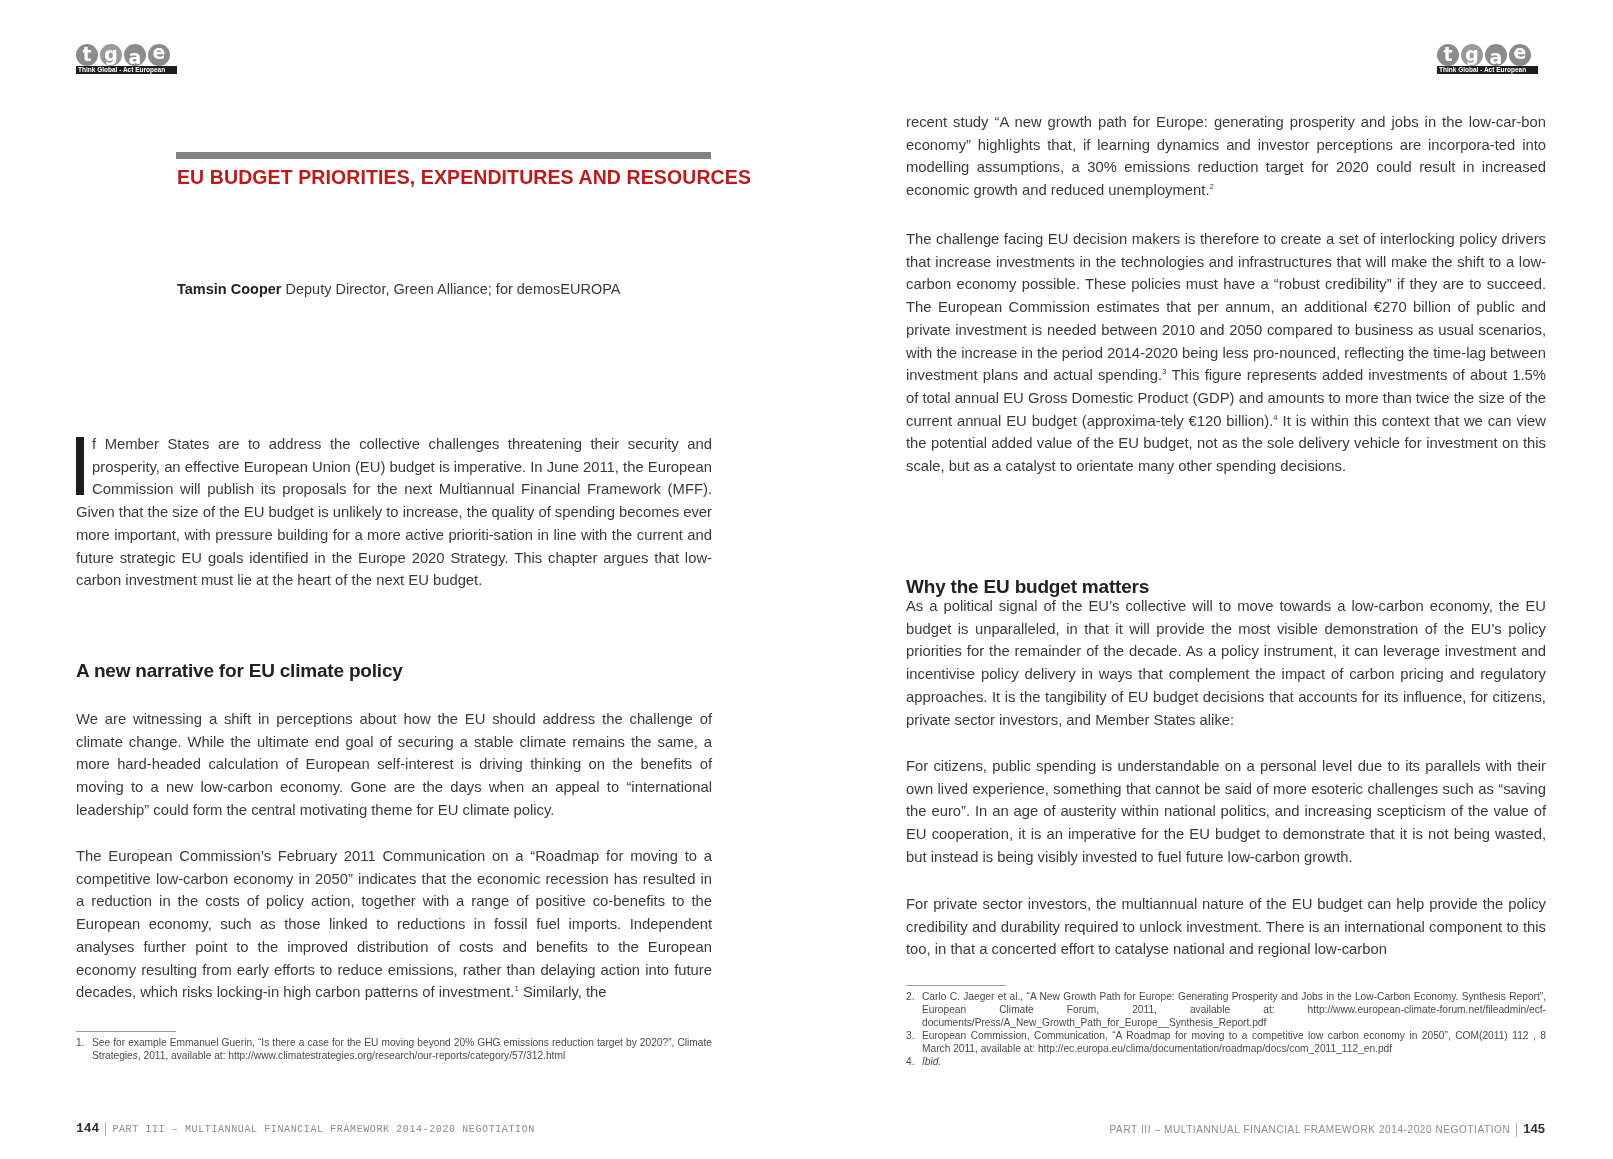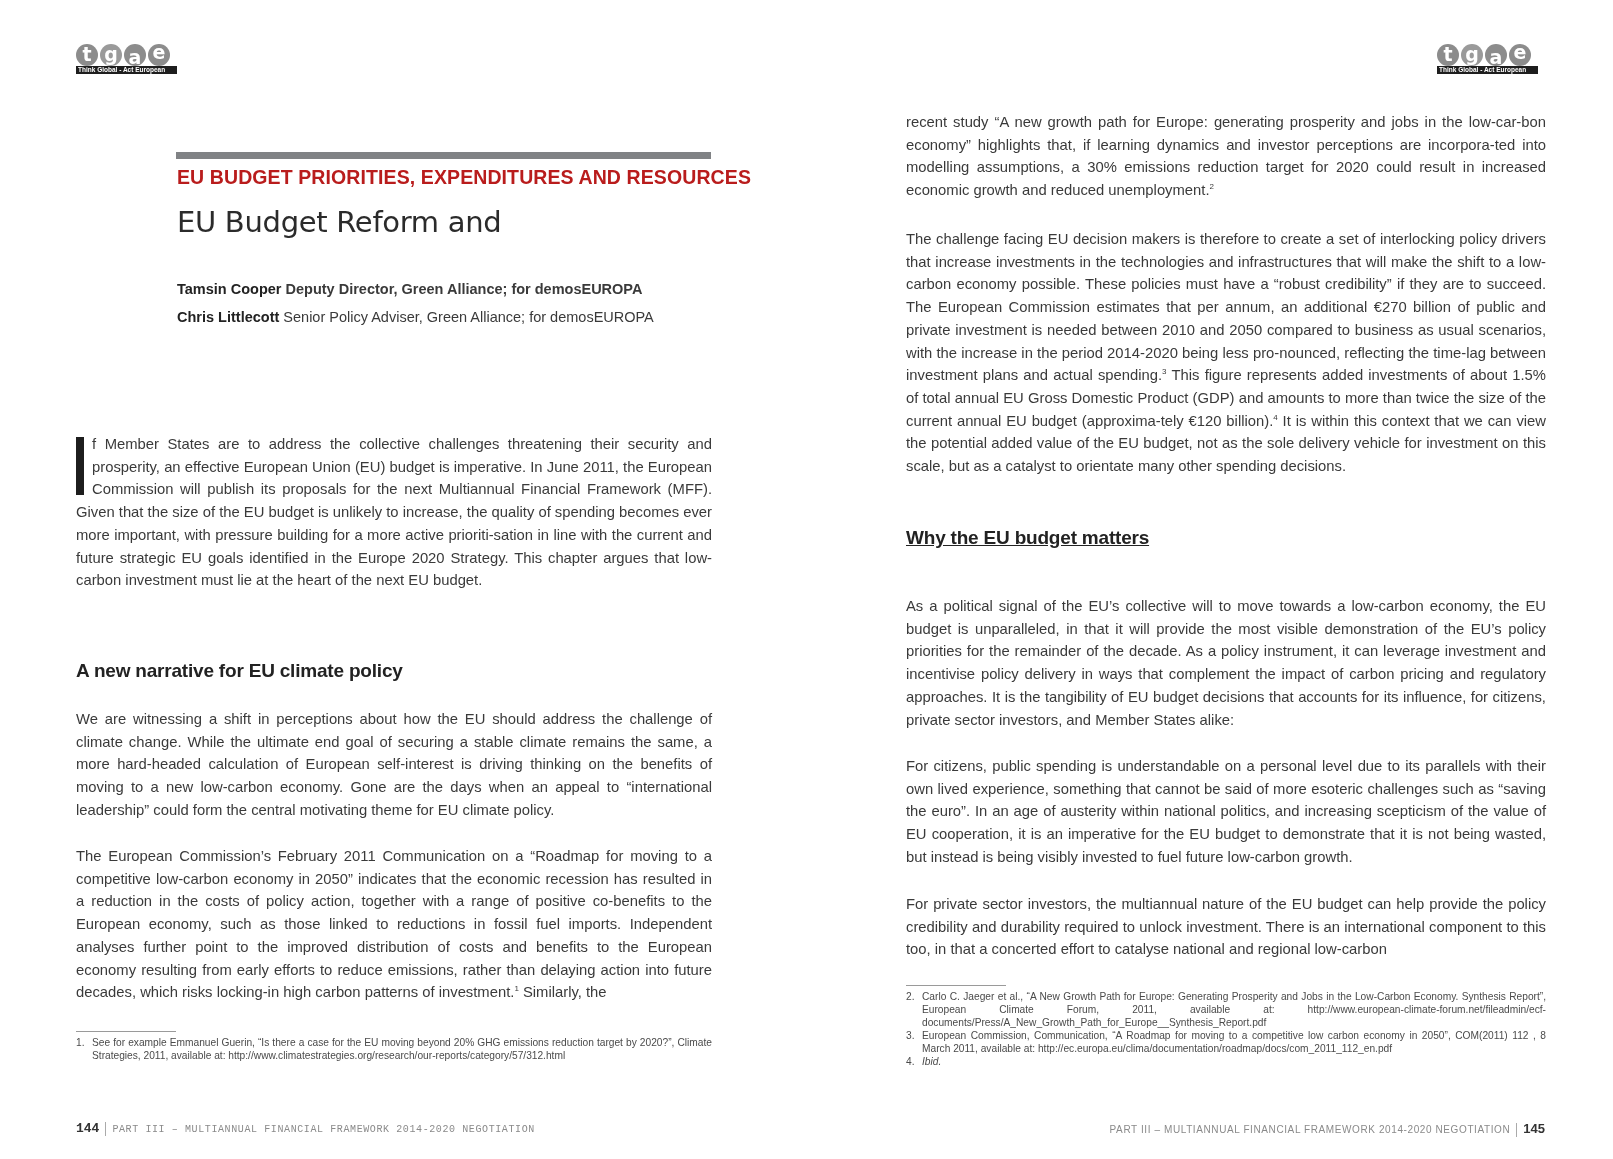--- a/index.html
+++ b/index.html
@@ -23,21 +23,21 @@
                    overflow:hidden; }
 
   
   .title-bar { position:absolute; left:176px; top:152px; width:535px; height:7px; background:#808285; }
   .category { position:absolute; left:177px; top:166px; font-weight:bold; font-size:19.5px;
               color:#b91c1c; letter-spacing:0.1px; white-space:nowrap; }
   .title { position:absolute; left:177px; top:204px; font-size:29px; line-height:36px;
            color:#2b2b2b; font-family:"DejaVu Sans", sans-serif; font-weight:normal; margin:0; letter-spacing:-0.3px; }
   .author { position:absolute; left:177px; font-size:14.5px; color:#3a3a3a; white-space:nowrap; }
   .author b { color:#222; }
-  .author.a1 { top:281px;font-weight:bold; }
+  .author.a1 { top:281px; }
   .author.a2 { top:309px; }
 
   
   .body-text { position:absolute; font-size:14.8px; line-height:22.7px; text-align:justify;
                color:#3a3a3a; margin:0; }
   .left-col { left:76px; width:636px; }
   .right-col { left:100px; width:640px; }
   sup { font-size:8px; line-height:0; vertical-align:super; }
 
   .dropcap-para { top:433px; }
@@ -68,24 +68,23 @@
       <div class="circle c2">g</div>
       <div class="circle c3">a</div>
       <div class="circle c4">e</div>
     </div>
     <div class="tagline">Think Global - Act European</div>
   </div>
 
   <div class="title-bar"></div>
   <div class="category">EU BUDGET PRIORITIES, EXPENDITURES AND RESOURCES</div>
   <h1 class="title">
-    <span>EU Budget Reform and</span><br>
+    <br>
   </h1>
   <div class="author a1"><b>Tamsin Cooper</b><span> Deputy Director, Green Alliance; for demosEUROPA</span></div>
-  <div class="author a2"><b>Chris Littlecott</b><span> Senior Policy Adviser, Green Alliance; for demosEUROPA</span></div>
 
   <p class="body-text left-col dropcap-para">
     <span class="dropcap"></span><span>f Member States are to address the collective challenges threatening their security and prosperity, an effective European Union (EU) budget is imperative. In June 2011, the European Commission will publish its proposals for the next Multiannual Financial Framework (MFF). Given that the size of the EU budget is unlikely to increase, the quality of spending becomes ever more important, with pressure building for a more active prioriti-sation in line with the current and future strategic EU goals identified in the Europe 2020 Strategy. This chapter argues that low-carbon investment must lie at the heart of the next EU budget.</span>
   </p>
 
   <h2 class="section-heading" style="left:76px; top:660px;">A new narrative for EU climate policy</h2>
 
   <p class="body-text left-col" style="top:708px;">We are witnessing a shift in perceptions about how the EU should address the challenge of climate change. While the ultimate end goal of securing a stable climate remains the same, a more hard-headed calculation of European self-interest is driving thinking on the benefits of moving to a new low-carbon economy. Gone are the days when an appeal to “international leadership” could form the central motivating theme for EU climate policy.</p>
 
   <p class="body-text left-col" style="top:845px;"><span>The European Commission’s February 2011 Communication on a “Roadmap for moving to a competitive low-carbon economy in 2050” indicates that the economic recession has resulted in a reduction in the costs of policy action, together with a range of positive co-benefits to the European economy, such as those linked to reductions in fossil fuel imports. Independent analyses further point to the improved distribution of costs and benefits to the European economy resulting from early efforts to reduce emissions, rather than delaying action into future decades, which risks locking-in high carbon patterns of investment.</span><sup>1</sup><span> Similarly, the</span></p>
@@ -110,21 +109,21 @@
       <div class="circle c3">a</div>
       <div class="circle c4">e</div>
     </div>
     <div class="tagline">Think Global - Act European</div>
   </div>
 
   <p class="body-text right-col" style="top:111px;"><span>recent study “A new growth path for Europe: generating prosperity and jobs in the low-car-bon economy” highlights that, if learning dynamics and investor perceptions are incorpora-ted into modelling assumptions, a 30% emissions reduction target for 2020 could result in increased economic growth and reduced unemployment.</span><sup>2</sup></p>
 
   <p class="body-text right-col" style="top:228px;"><span>The challenge facing EU decision makers is therefore to create a set of interlocking policy drivers that increase investments in the technologies and infrastructures that will make the shift to a low-carbon economy possible. These policies must have a “robust credibility” if they are to succeed. The European Commission estimates that per annum, an additional €270 billion of public and private investment is needed between 2010 and 2050 compared to business as usual scenarios, with the increase in the period 2014-2020 being less pro-nounced, reflecting the time-lag between investment plans and actual spending.</span><sup>3</sup><span> This figure represents added investments of about 1.5% of total annual EU Gross Domestic Product (GDP) and amounts to more than twice the size of the current annual EU budget (approxima-tely €120 billion).</span><sup>4</sup><span> It is within this context that we can view the potential added value of the EU budget, not as the sole delivery vehicle for investment on this scale, but as a catalyst to orientate many other spending decisions.</span></p>
 
-  <h2 class="section-heading" style="left:100px; top:527px;text-decoration:underline;">Why the EU budget matters</h2>
+  <h2 class="section-heading" style="left:100px; top:576px;">Why the EU budget matters</h2>
 
   <p class="body-text right-col" style="top:595px;">As a political signal of the EU’s collective will to move towards a low-carbon economy, the EU budget is unparalleled, in that it will provide the most visible demonstration of the EU’s policy priorities for the remainder of the decade. As a policy instrument, it can leverage investment and incentivise policy delivery in ways that complement the impact of carbon pricing and regulatory approaches. It is the tangibility of EU budget decisions that accounts for its influence, for citizens, private sector investors, and Member States alike:</p>
 
   <p class="body-text right-col" style="top:755px;">For citizens, public spending is understandable on a personal level due to its parallels with their own lived experience, something that cannot be said of more esoteric challenges such as “saving the euro”. In an age of austerity within national politics, and increasing scepticism of the value of EU cooperation, it is an imperative for the EU budget to demonstrate that it is not being wasted, but instead is being visibly invested to fuel future low-carbon growth.</p>
 
   <p class="body-text right-col" style="top:893px;">For private sector investors, the multiannual nature of the EU budget can help provide the policy credibility and durability required to unlock investment. There is an international component to this too, in that a concerted effort to catalyse national and regional low-carbon</p>
 
   <div class="fn-rule" style="left:100px; top:985px;"></div>
   <div class="footnote right-col" style="top:990px;">
     <div style="position:relative;">

